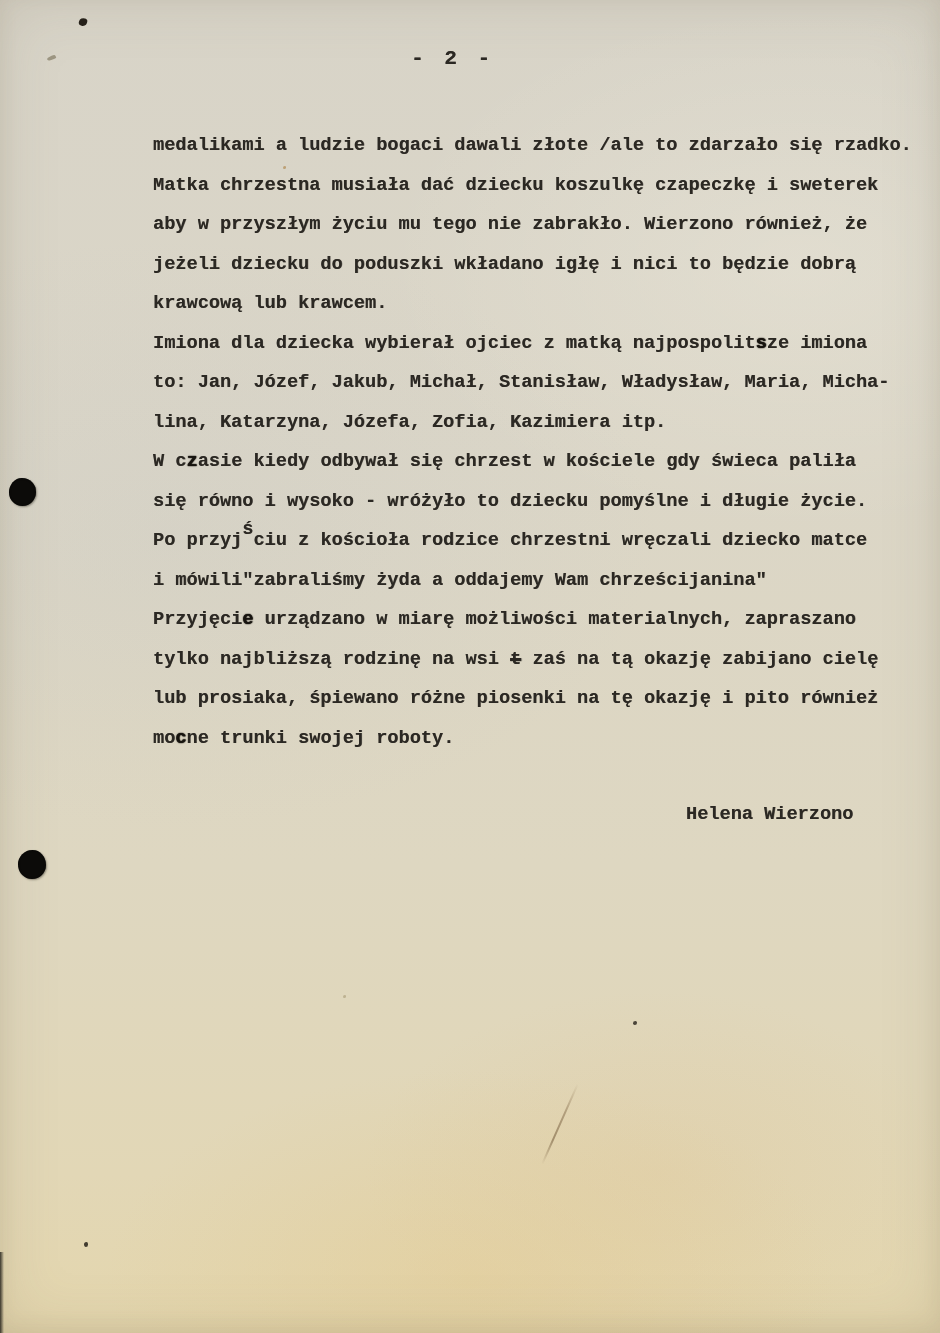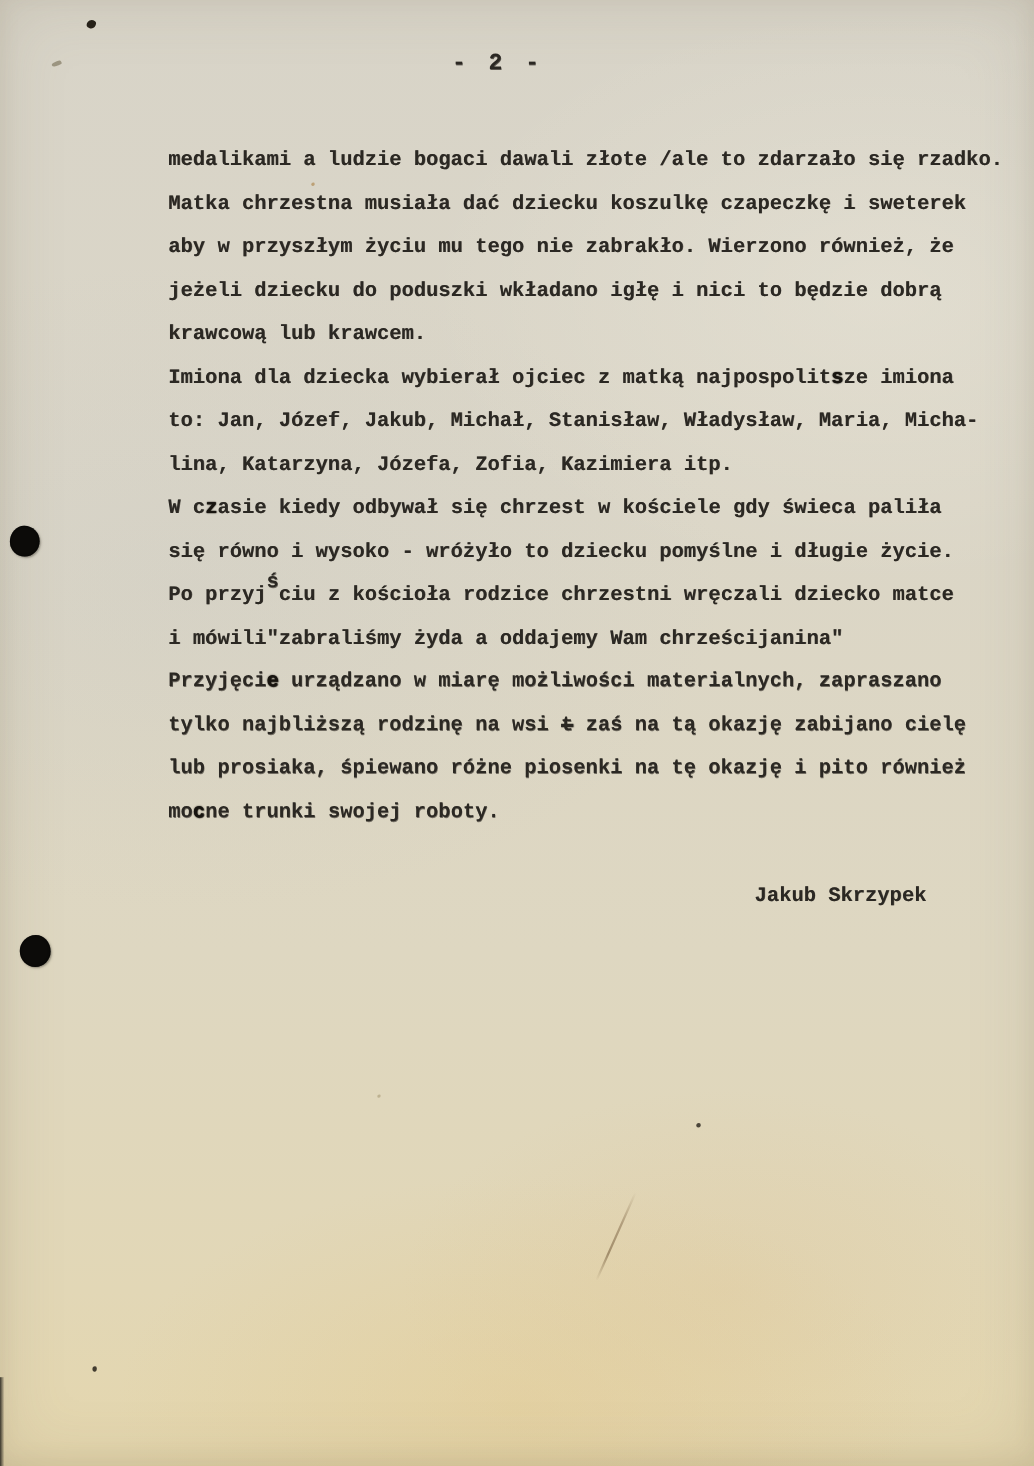--- a/index.html
+++ b/index.html
@@ -79,18 +79,18 @@
   <div class="speck speck-d"></div>
   <div class="speck speck-e"></div>
   <div class="speck speck-f"></div>
   <div class="scratch"></div>
   <div class="edge-shadow-left"></div>
 
   <div class="page-number">- 2 -</div>
 
   <div class="text-block" id="typed-lines"><div class="typed-line"><span>medalikami a ludzie bogaci dawali złote /ale to zdarzało się rzadko.</span></div><div class="typed-line"><span>Matka chrzestna musiała dać dziecku koszulkę czapeczkę i sweterek</span></div><div class="typed-line"><span>aby w przyszłym życiu mu tego nie zabrakło. Wierzono również, że</span></div><div class="typed-line"><span>jeżeli dziecku do poduszki wkładano igłę i nici to będzie dobrą</span></div><div class="typed-line"><span>krawcową lub krawcem.</span></div><div class="typed-line"><span>Imiona dla dziecka wybierał ojciec z matką najpospolit</span><span class="seg-blot">s</span><span>ze imiona</span></div><div class="typed-line"><span>to: Jan, Józef, Jakub, Michał, Stanisław, Władysław, Maria, Micha-</span></div><div class="typed-line"><span>lina, Katarzyna, Józefa, Zofia, Kazimiera itp.</span></div><div class="typed-line"><span>W c</span><span class="seg-blot">z</span><span>asie kiedy odbywał się chrzest w kościele gdy świeca paliła</span></div><div class="typed-line"><span>się równo i wysoko - wróżyło to dziecku pomyślne i długie życie.</span></div><div class="typed-line"><span>Po przyj</span><span class="seg-sup">ś</span><span>ciu z kościoła rodzice chrzestni wręczali dziecko matce</span></div><div class="typed-line"><span>i mówili"zabraliśmy żyda a oddajemy Wam chrześcijanina"</span></div><div class="typed-line"><span>Przyjęci</span><span class="seg-blot">e</span><span> urządzano w miarę możliwości materialnych, zapraszano</span></div><div class="typed-line"><span>tylko najbliższą rodzinę na wsi </span><span class="seg-struck">t</span><span> zaś na tą okazję zabijano cielę</span></div><div class="typed-line"><span>lub prosiaka, śpiewano różne piosenki na tę okazję i pito również</span></div><div class="typed-line"><span>mo</span><span class="seg-blot">c</span><span>ne trunki swojej roboty.</span></div></div>
 
-  <div class="signature">Jakub Skrzypek</div>
+  <div class="signature">Helena Wierzono</div>
 
   <div class="hole hole-top"></div>
   <div class="hole hole-bottom"></div>
 
 </div>
 
 </body></html>

